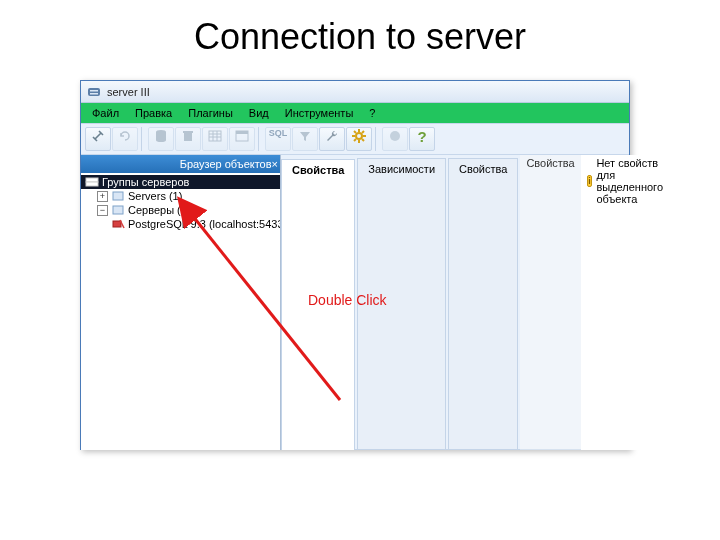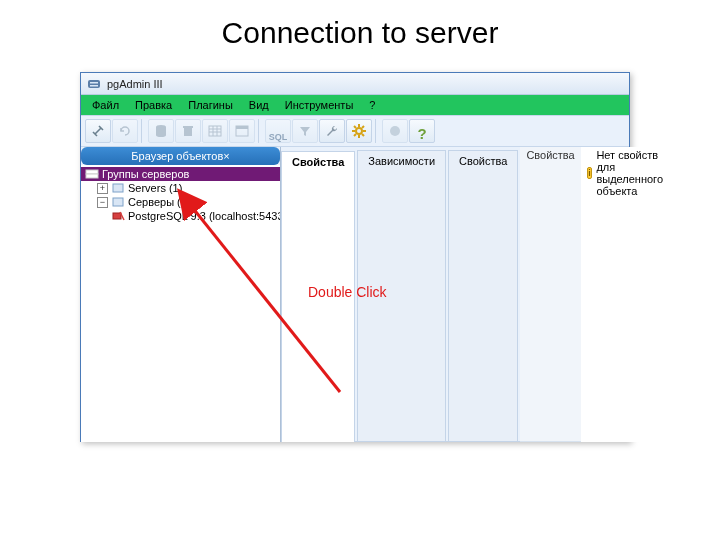--- a/index.html
+++ b/index.html
@@ -1,17 +1,17 @@
 <!DOCTYPE html>
 <html><head>
 <meta charset="utf-8">
 <style>
   * { box-sizing: border-box; margin: 0; padding: 0; }
   body { width: 720px; height: 540px; background: #fff; font-family: Arial, sans-serif; overflow: hidden; }
-  .slide-title { font-size: 30px; text-align: center; padding: 16px 0 22px 0; color: #000; font-weight: normal; }
+  .slide-title { font-size: 36px; text-align: center; padding: 16px 0 22px 0; color: #000; font-weight: normal; }
   .screenshot-wrap { position: relative; margin-left: 80px; width: 550px; }
   .window {
     width: 550px; height: 370px;
     border: 1px solid #4a7ab8;
     background: #e9f1fb;
     box-shadow: 2px 2px 6px rgba(0,0,0,0.25);
     position: relative;
     font-family: Tahoma, Arial, sans-serif;
   }
   .titlebar {
@@ -43,39 +43,39 @@
     padding: 3px 4px;
     gap: 1px;
     border-bottom: 1px solid #c7d7eb;
     align-items: center;
   }
   .tool-btn {
     width: 26px; height: 24px;
     background: linear-gradient(#f6fafe,#e0ebf6);
     border: 1px solid #c4d4e8;
     border-radius: 2px;
-    display: flex; align-items: flex-end; justify-content: center;
+    display: flex; align-items: flex-start; justify-content: center;
     font-size: 13px;
     color: #6b7a8a;
   }
   .tool-btn.disabled { opacity: 0.55; }
   .tool-btn.sql { font-size: 9px; font-weight: bold; color: #4a6a8a; }
   .tool-sep { width: 4px; height: 24px; border-left: 1px solid #c4d4e8; margin: 0 2px; }
   .body-split { display: flex; height: calc(100% - 22px - 20px - 31px); }
   .sidebar {
     width: 200px;
     display: flex; flex-direction: column;
     border-right: 1px solid #adc0d7;
   }
   .panel-header {
     background: linear-gradient(#3d8dd6,#2670b8);
     color: #fff;
     font-size: 11px;
     padding: 3px 2px;
-    display: flex; justify-content: center; align-items: center; border-radius: 6px;
+    display: flex; justify-content: flex-end; align-items: center;
   }
   .panel-close { font-size: 11px; cursor: default; }
   .tree {
     flex: 1;
     background: #fff;
     font-size: 11px;
     padding: 2px 0;
     overflow: hidden;
   }
   .tree-node {
@@ -86,21 +86,21 @@
   }
   .tree-expander {
     width: 11px; height: 11px;
     border: 1px solid #888;
     display: inline-flex; align-items: center; justify-content: center;
     font-size: 9px; line-height: 9px;
     color: #333;
     background: #fff;
   }
   .tree-icon { width: 14px; height: 12px; display: inline-block; }
-  .tree-node.selected { background: #701a75; color: #fff; }
+  .tree-node.selected { background: #0f172a; color: #fff; }
   .tree-indent-1 { padding-left: 16px; }
   .tree-indent-2 { padding-left: 30px; }
   .main-pane { flex: 1; background: #fff; display: flex; flex-direction: row; }
   .tabs {
     display: flex;
     background: #e9f1fb;
     border-bottom: 1px solid #c4d4e8;
     font-size: 11px;
   }
   .tab {
@@ -160,21 +160,21 @@
   <div class="window">
 
     <div class="titlebar">
       <span class="titlebar-icon">
         <svg viewBox="0 0 14 14">
             <rect x="1" y="3" width="12" height="8" rx="2" fill="#5b7ea8"></rect>
             <rect x="3" y="5" width="8" height="1.5" fill="#d9e6f5"></rect>
             <rect x="3" y="8" width="8" height="1.5" fill="#d9e6f5"></rect>
           </svg>
       </span>
-      <span class="titlebar-text">pgAdmin III</span>
+      <span class="titlebar-text">server III</span>
     </div>
 
     <div class="menubar">
       <span class="menu-item">Файл</span>
       <span class="menu-item">Правка</span>
       <span class="menu-item">Плагины</span>
       <span class="menu-item">Вид</span>
       <span class="menu-item">Инструменты</span>
       <span class="menu-item">?</span>
     </div>

